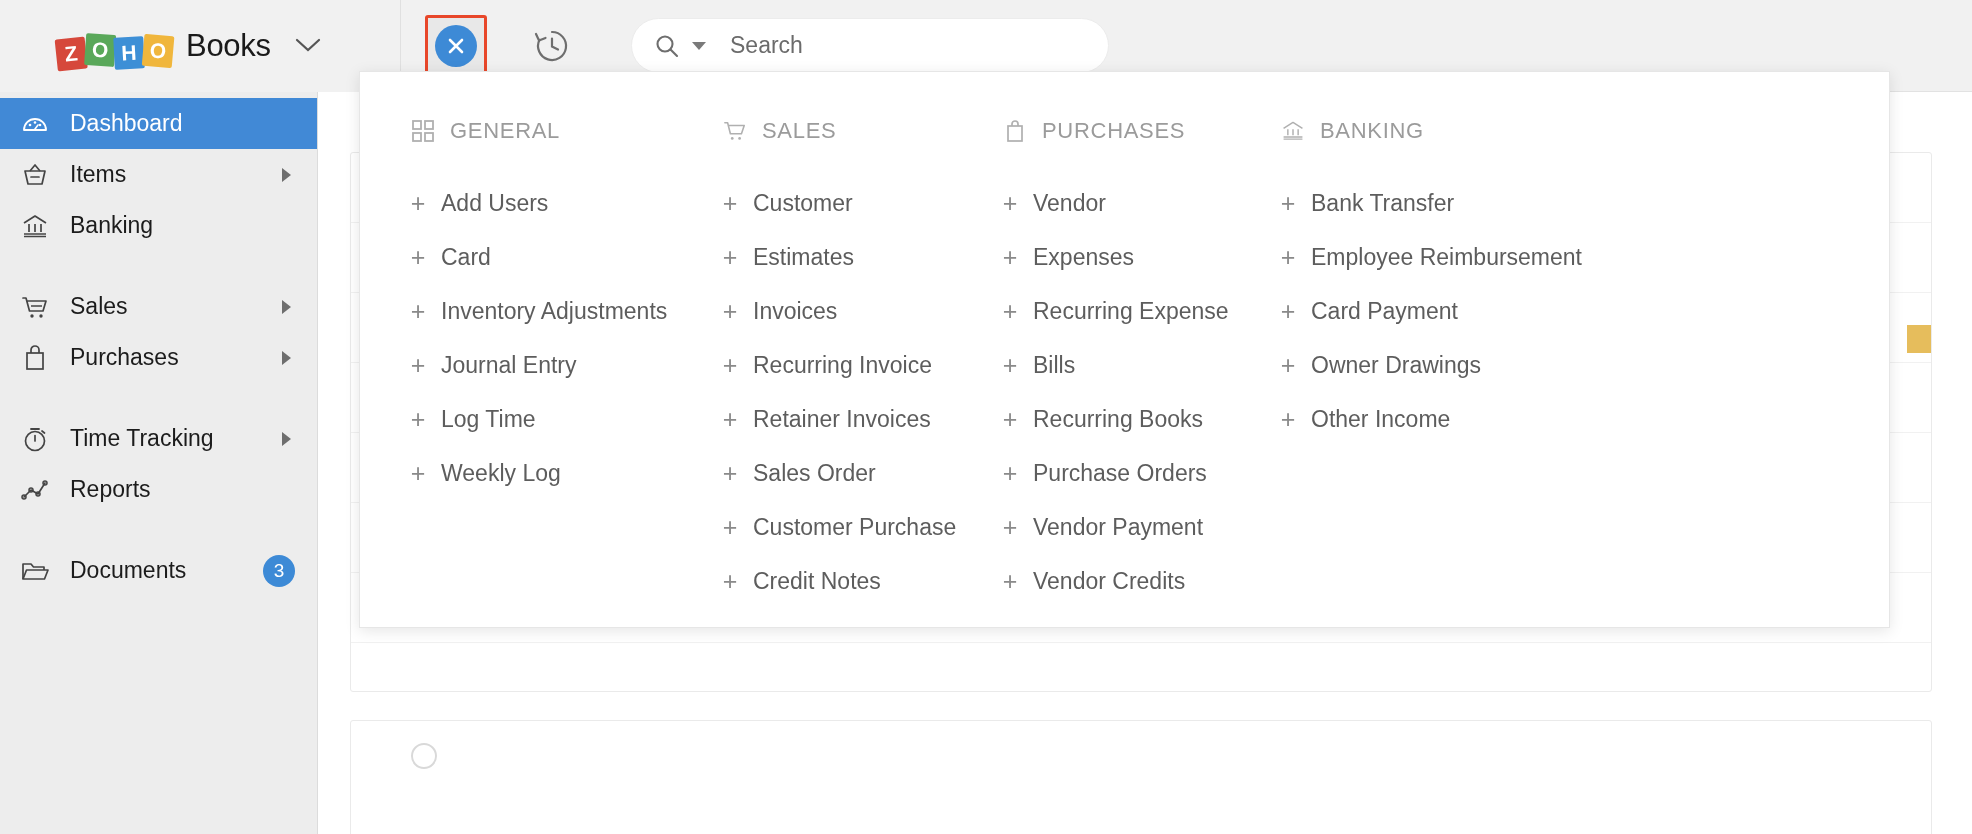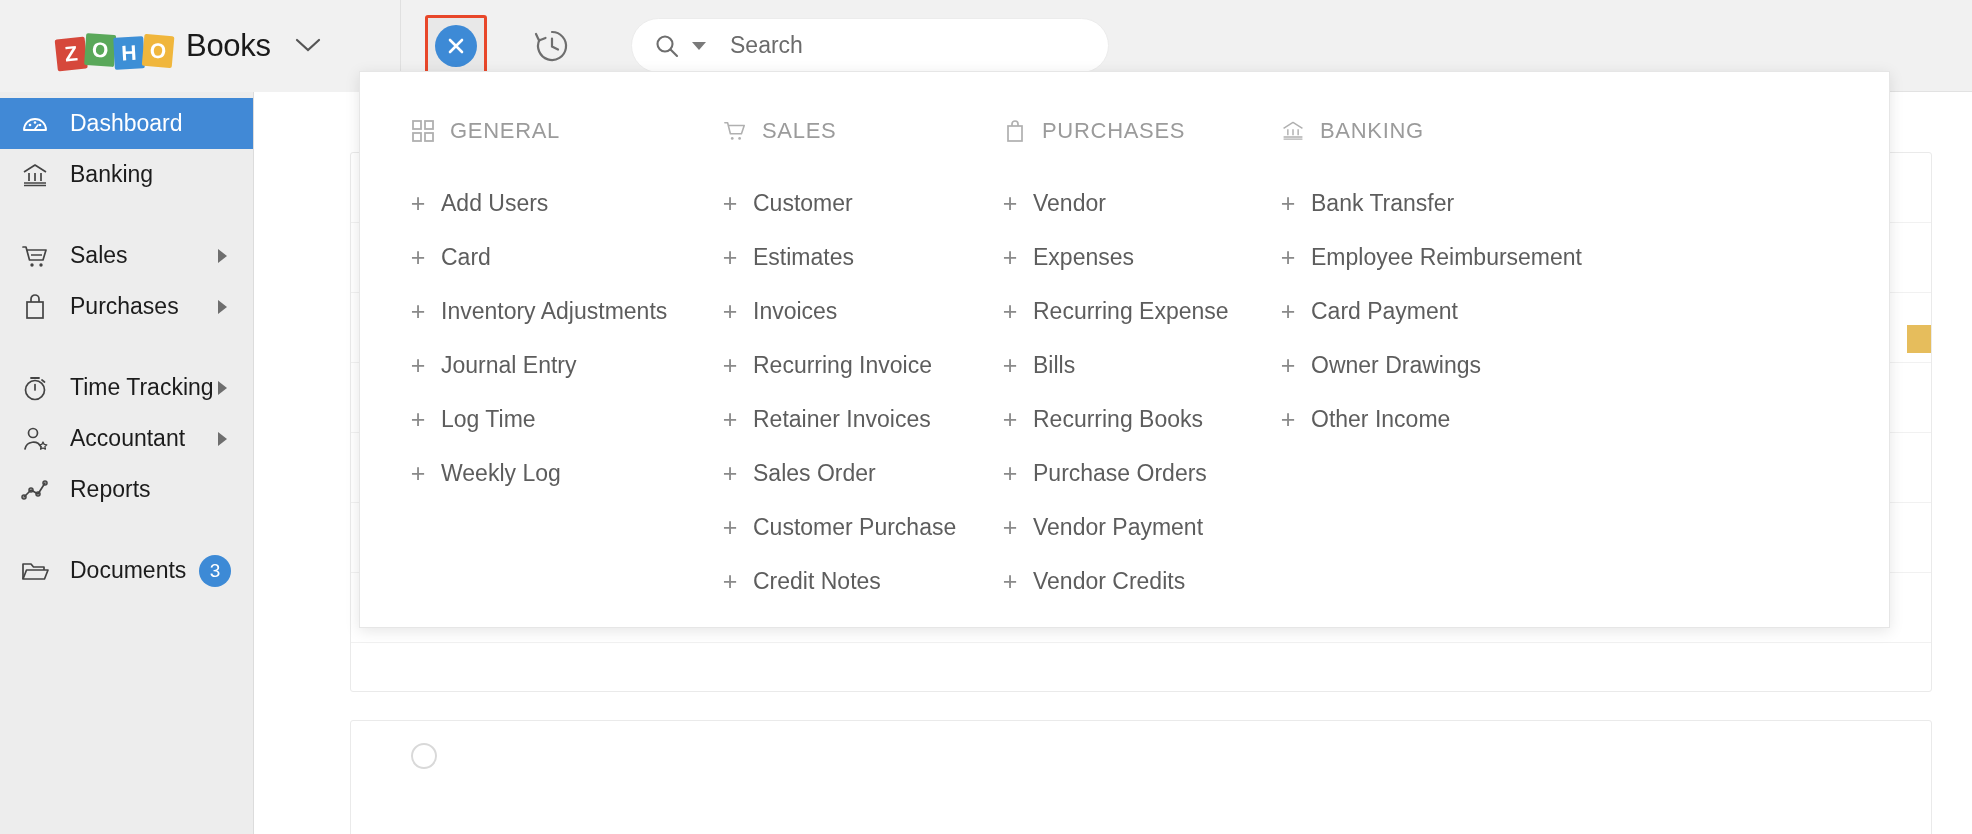--- a/index.html
+++ b/index.html
@@ -62,21 +62,21 @@
     border-top: 8px solid #7a7a7a; margin-left: 2px;
   }
   .search-input {
     border: none; outline: none; flex: 1; font-size: 23px; color: #444;
     font-family: "Liberation Sans", sans-serif; background: transparent; margin-left: 14px;
   }
   .search-input::placeholder { color: #6b6b6b; }
 
   
   .sidebar {
-    position: absolute; top: 92px; left: 0; width: 254px; height: 742px;
+    position: absolute; top: 92px; left: 0; width: 318px; height: 742px;
     background: #ededed; border-right: 1px solid #dcdcdc;
     padding-top: 6px;
   }
   .nav-item {
     height: 51px; display: flex; align-items: center; padding-left: 18px;
     gap: 18px; cursor: pointer; position: relative; color: #1c1c1c; font-size: 23px;
   }
   .nav-item.active { background: #4189d6; color: #fff; }
   .nav-icon { width: 34px; height: 34px; display: flex; align-items: center; justify-content: center; flex: 0 0 34px; }
   .nav-label { font-size: 23px; }
@@ -209,20 +209,31 @@
           <path d="M4 21 a11 11 0 0 1 22 0 z" fill="none" stroke="#fff" stroke-width="1.8" stroke-linejoin="round"></path>
           <circle cx="10" cy="16" r="1.3" fill="#fff"></circle>
             <circle cx="15" cy="13.5" r="1.3" fill="#fff"></circle>
           <circle cx="20" cy="16" r="1.3" fill="#fff"></circle>
           <path d="M15 20 L18 16" stroke="#fff" stroke-width="1.6" stroke-linecap="round"></path>
         </svg>
       </span>
       <span class="nav-label">Dashboard</span>
     </div>
 
+    <div class="nav-item">
+      <span class="nav-icon">
+        <svg width="30" height="30" viewBox="0 0 30 30">
+          <path d="M5 11 L25 11 L22 24 L8 24 Z" fill="none" stroke="#444" stroke-width="1.7" stroke-linejoin="round"></path>
+          <path d="M10 11 L15 5 L20 11" fill="none" stroke="#444" stroke-width="1.7" stroke-linejoin="round"></path>
+          <path d="M11 17 L19 17" stroke="#444" stroke-width="1.7" stroke-linecap="round"></path>
+        </svg>
+      </span>
+      <span class="nav-label">Items</span>
+      <span class="nav-chev"></span>
+    </div>
 
     <div class="nav-item">
       <span class="nav-icon">
         <svg width="30" height="30" viewBox="0 0 30 30">
           <path d="M4 12 L15 5 L26 12" fill="none" stroke="#444" stroke-width="1.7" stroke-linejoin="round"></path>
           <path d="M9 13 L9 21 M15 13 L15 21 M21 13 L21 21" stroke="#444" stroke-width="1.7"></path>
           <path d="M4 23 L26 23 M4 25.5 L26 25.5" stroke="#444" stroke-width="1.6"></path>
         </svg>
       </span>
       <span class="nav-label">Banking</span>
@@ -262,31 +273,20 @@
           <circle cx="15" cy="17" r="9.5" fill="none" stroke="#444" stroke-width="1.7"></circle>
           <path d="M15 11.5 L15 17" stroke="#444" stroke-width="1.7" stroke-linecap="round"></path>
           <path d="M11 5 L19 5" stroke="#444" stroke-width="1.8" stroke-linecap="round"></path>
           <path d="M22 7 L24.5 9" stroke="#444" stroke-width="1.7" stroke-linecap="round"></path>
         </svg>
       </span>
       <span class="nav-label">Time Tracking</span>
       <span class="nav-chev"></span>
     </div>
 
-    <div class="nav-item">
-      <span class="nav-icon">
-        <svg width="30" height="30" viewBox="0 0 30 30">
-          <circle cx="13" cy="9" r="4.5" fill="none" stroke="#444" stroke-width="1.7"></circle>
-          <path d="M5 25 a8.5 8.5 0 0 1 16 -2" fill="none" stroke="#444" stroke-width="1.7" stroke-linecap="round"></path>
-          <path d="M23 18 L24.2 20.4 L26.8 20.8 L24.9 22.6 L25.4 25.2 L23 24 L20.6 25.2 L21.1 22.6 L19.2 20.8 L21.8 20.4 Z" fill="none" stroke="#444" stroke-width="1.3" stroke-linejoin="round"></path>
-        </svg>
-      </span>
-      <span class="nav-label">Accountant</span>
-      <span class="nav-chev"></span>
-    </div>
 
     <div class="nav-item">
       <span class="nav-icon">
         <svg width="30" height="30" viewBox="0 0 30 30">
           <path d="M4 22 L11 15 L18 19 L25 8" fill="none" stroke="#444" stroke-width="1.7" stroke-linecap="round" stroke-linejoin="round"></path>
           <circle cx="4" cy="22" r="2" fill="none" stroke="#444" stroke-width="1.5"></circle>
           <circle cx="11" cy="15" r="2" fill="none" stroke="#444" stroke-width="1.5"></circle>
           <circle cx="18" cy="19" r="2" fill="none" stroke="#444" stroke-width="1.5"></circle>
           <circle cx="25" cy="8" r="2" fill="none" stroke="#444" stroke-width="1.5"></circle>
         </svg>

